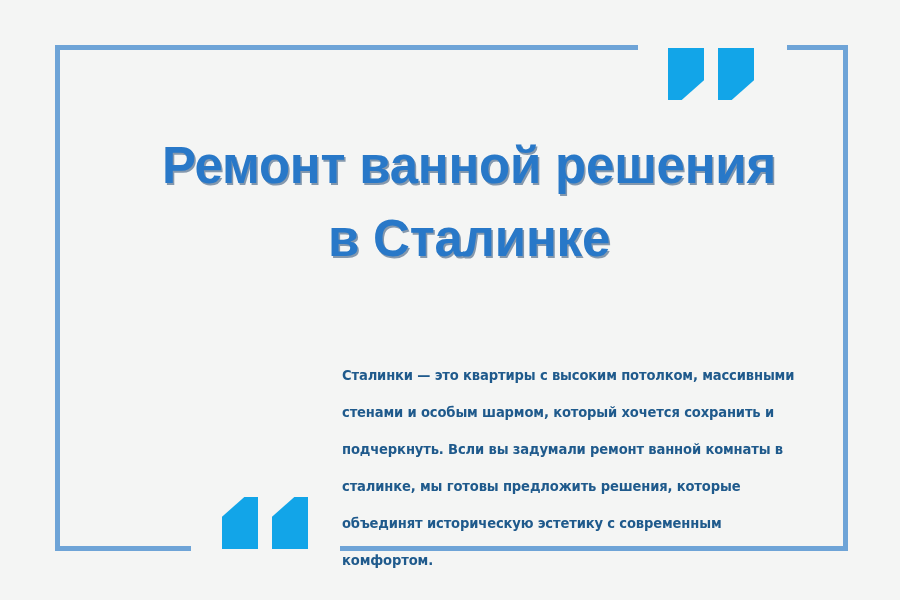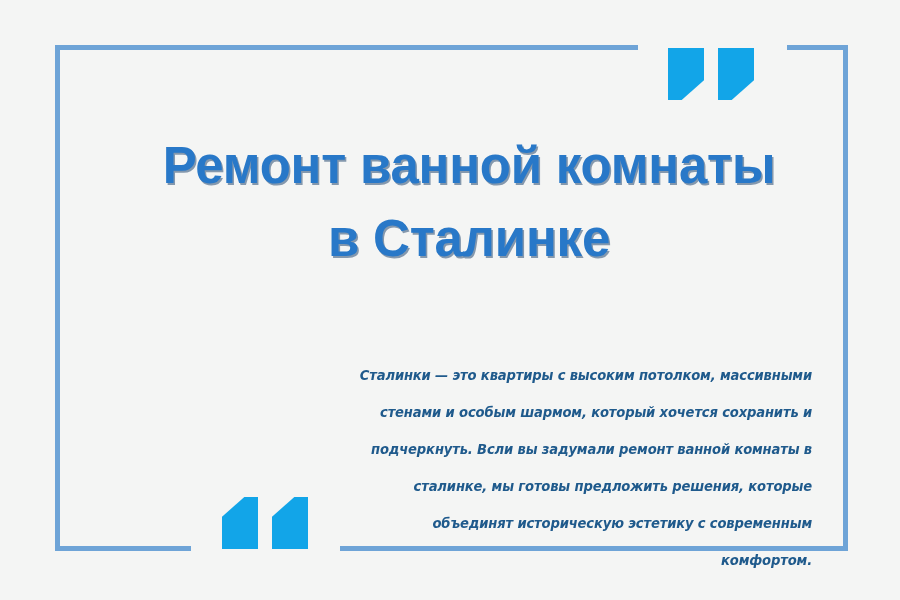--- a/index.html
+++ b/index.html
@@ -72,26 +72,25 @@
   }
 
   
   .body-text {
     position: absolute;
     left: 342px;
     top: 341px;
     width: 470px;
     font-family: "DejaVu Sans Condensed", "Liberation Sans Narrow", "Liberation Sans", sans-serif;
     font-size: 14.6px;
-    font-style: italic;
     font-weight: 600;
     line-height: 37px;
     letter-spacing: -0.15px;
     color: #1f5a8c;
-    text-align: right;
+    text-align: left;
   }
 </style>
 </head>
 <body>
 
 <div id="canvas">
 
   <div class="frame-seg frame-left"></div>
   <div class="frame-seg frame-right"></div>
   <div class="frame-seg frame-top-a"></div>
@@ -102,18 +101,18 @@
   <div class="quote-group top">
     <div class="qmark"></div>
     <div class="qmark"></div>
   </div>
 
   <div class="quote-group bottom">
     <div class="qmark"></div>
     <div class="qmark"></div>
   </div>
 
-  <h1 class="title">Ремонт ванной комнаты
+  <h1 class="title">Ремонт ванной решения
 в Сталинке</h1>
 
   <p class="body-text">Сталинки — это квартиры с высоким потолком, массивными стенами и особым шармом, который хочется сохранить и подчеркнуть. Всли вы задумали ремонт ванной комнаты в сталинке, мы готовы предложить решения, которые объединят историческую эстетику с современным комфортом.</p>
 
 </div>
 
 </body></html>

